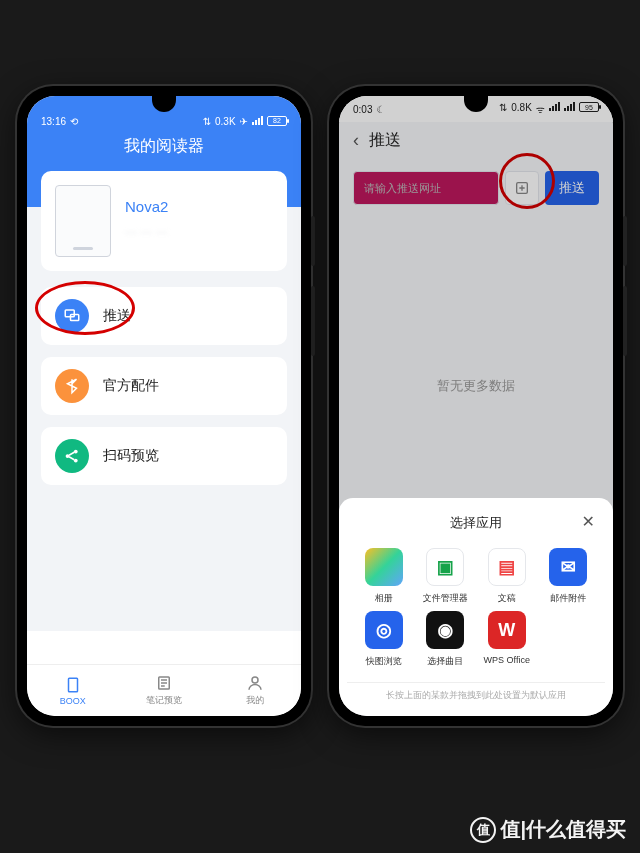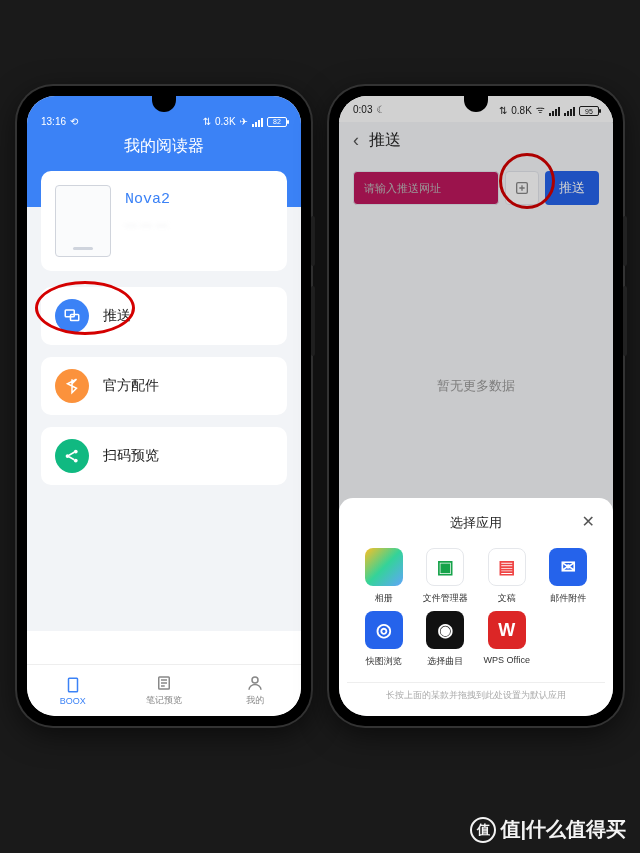--- a/index.html
+++ b/index.html
@@ -36,39 +36,39 @@
   .side-btn.r1 { right: -4px; top: 130px; width: 4px; height: 50px; }
   .side-btn.r2 { right: -4px; top: 200px; width: 4px; height: 70px; }
 
   
   .status {
     height: 26px; display: flex; align-items: center; justify-content: space-between;
     padding: 0 14px; font-size: 10px; color: #fff; font-weight: 500;
   }
   .status.light { color:#fff; }
   .status.dark  { color:#222; background:#fff; }
-  .status .grp { display:flex; align-items:flex-end; gap:4px; }
+  .status .grp { display:flex; align-items:flex-start; gap:4px; }
   .bars { display:inline-flex; align-items:flex-end; gap:1px; }
   .bars i { width:2px; background:currentColor; display:inline-block; }
   .bars i:nth-child(1){height:3px}.bars i:nth-child(2){height:5px}.bars i:nth-child(3){height:7px}.bars i:nth-child(4){height:9px}
   .batt { width:20px;height:10px;border:1px solid currentColor;border-radius:2px;position:relative;display:inline-flex;align-items:center;justify-content:center;font-size:7px;}
   .batt::after{content:"";position:absolute;right:-3px;top:2px;width:2px;height:4px;background:currentColor;border-radius:1px;}
 
   
   .hdr-blue { background:#3b82f6; color:#fff; text-align:center; padding:12px 0 50px; position:relative; }
   .hdr-blue .status{background:transparent;gap:28px;}
   .hdr-blue h1{font-size:16px;font-weight:500;margin-top:2px;}
   .body-l { background:#f2f4f7; min-height:460px; padding:0 14px 14px; }
   .card-dev {
     background:#fff;border-radius:10px;padding:14px;display:flex;gap:14px;
     margin-top:-36px;position:relative;
   }
   .dev-thumb{width:56px;height:72px;border:1px solid #d0d4dc;border-radius:4px;background:#fafbfc;display:flex;align-items:flex-end;justify-content:center;}
   .dev-thumb::after{content:"";width:20px;height:3px;background:#cfd4dd;border-radius:2px;margin-bottom:6px;}
-  .dev-name{color:#3b82f6;font-size:15px;margin-top:6px;font-family:Liberation Mono, monospace;}
+  .dev-name{color:#3b82f6;font-size:15px;margin-top:13px;}
   .dev-sub{color:#c8ccd4;font-size:12px;margin-top:10px;filter:blur(2px);}
   .menu{margin-top:16px;display:flex;flex-direction:column;gap:12px;}
   .menu-row{background:#fff;border-radius:10px;padding:12px 14px;display:flex;align-items:center;gap:14px;}
   .mi{width:34px;height:34px;border-radius:50%;display:flex;align-items:center;justify-content:center;color:#fff;flex-shrink:0;}
   .mi svg{width:18px;height:18px;}
   .menu-row span{font-size:14px;color:#222;}
   .circ-red{position:absolute;border:3px solid #d40000;border-radius:50%;pointer-events:none;}
   .tabbar{position:absolute;bottom:0;left:0;right:0;height:52px;background:#fff;border-top:1px solid #eee;display:flex;border-bottom-left-radius:28px;border-bottom-right-radius:28px;}
   .tab{flex:1;display:flex;flex-direction:column;align-items:center;justify-content:center;gap:2px;font-size:9px;color:#888;}
   .tab.active{color:#3b82f6;}

